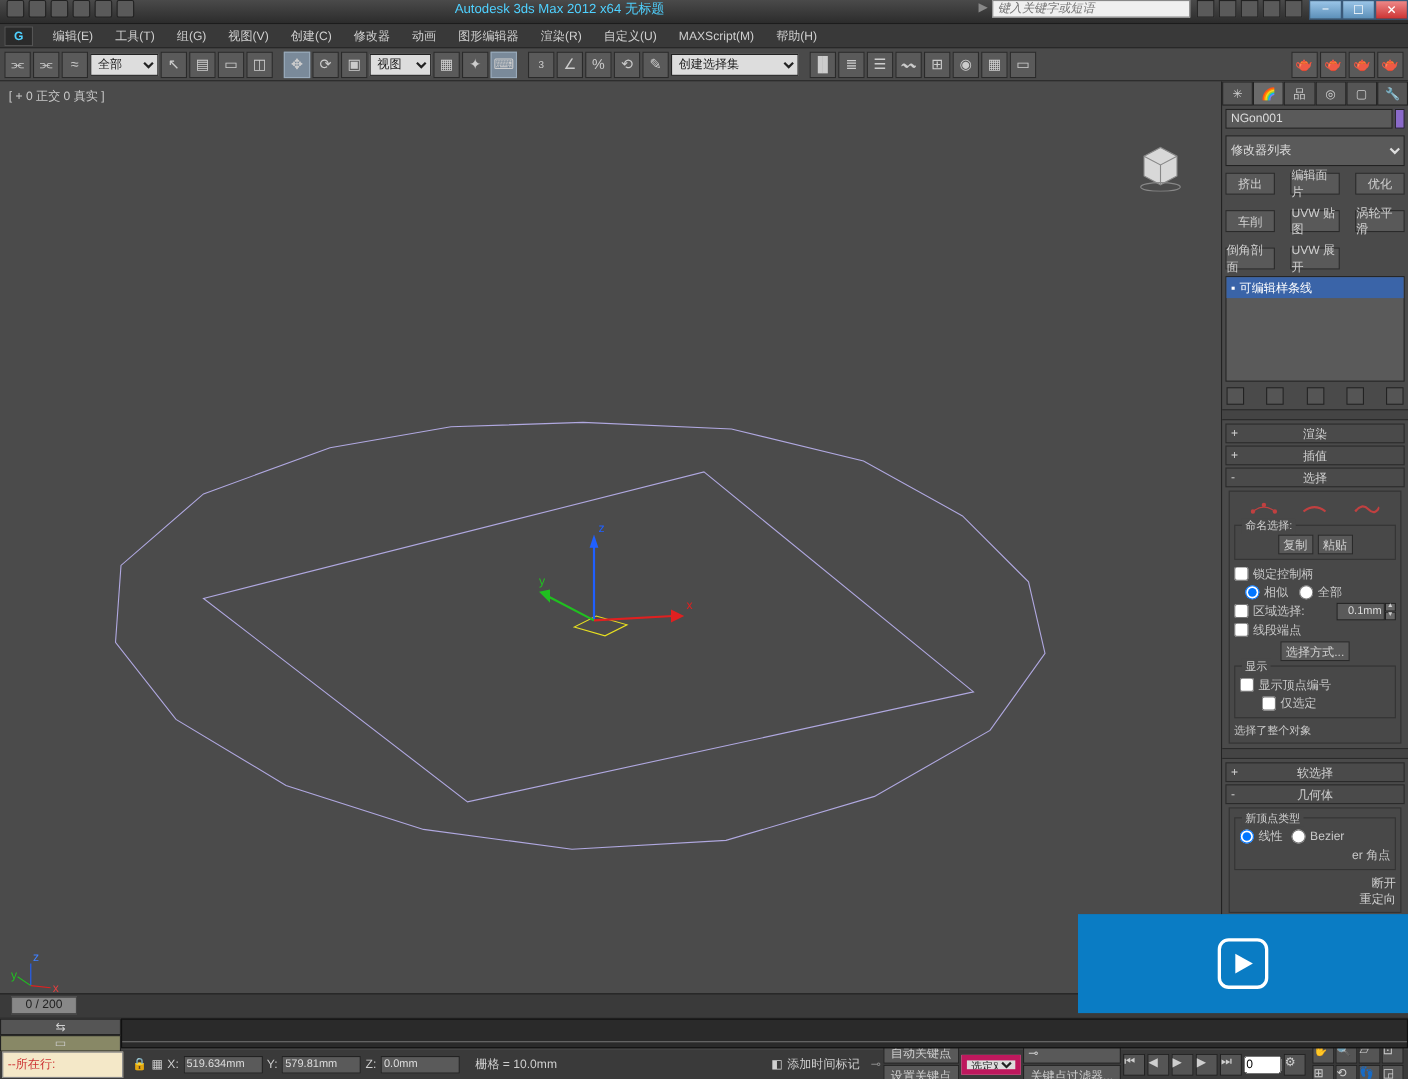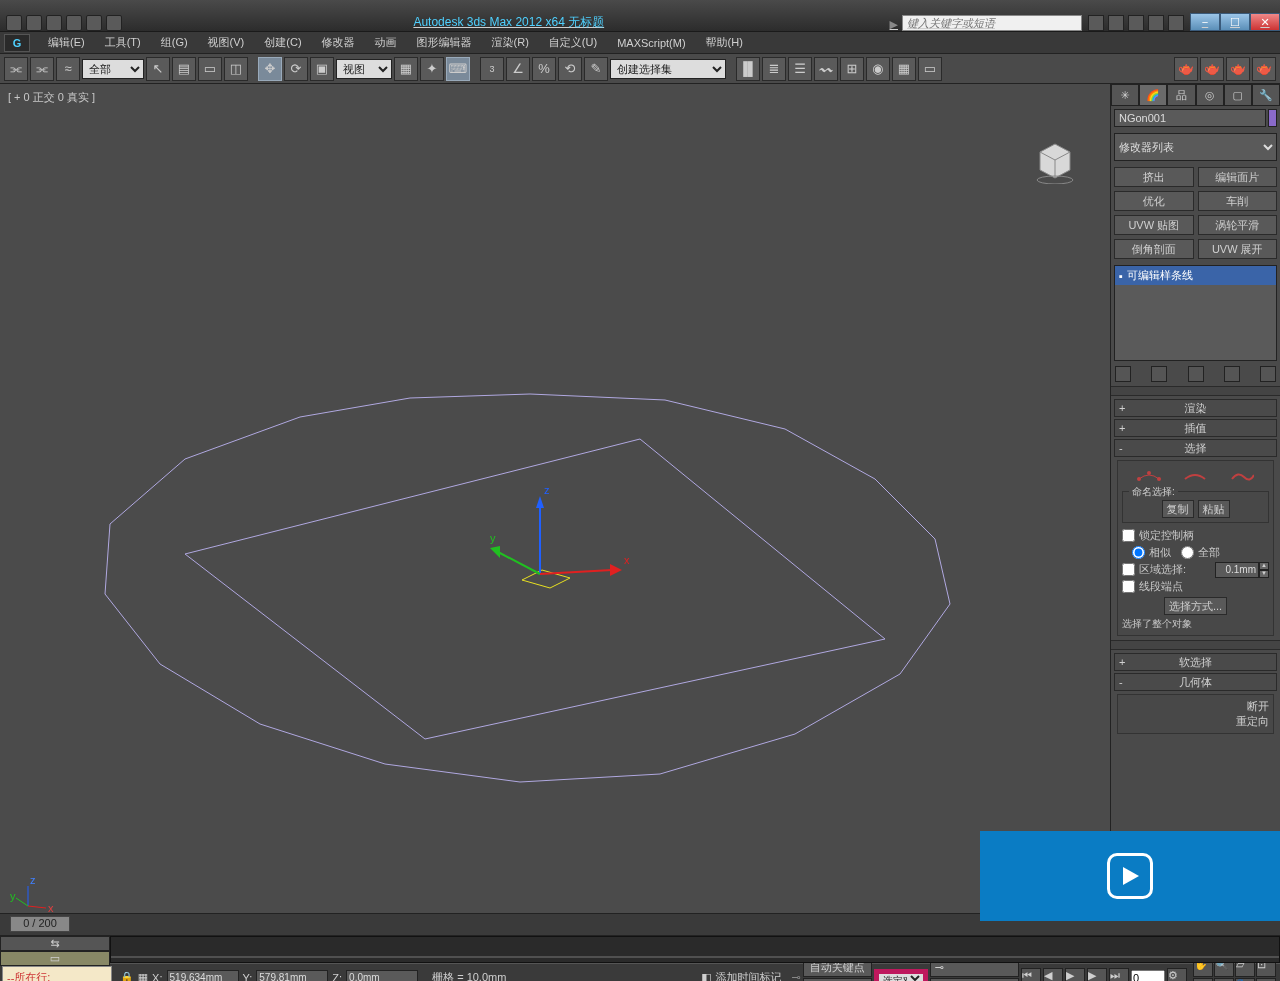--- a/index.html
+++ b/index.html
@@ -1,19 +1,19 @@
 <!DOCTYPE html>
 <html><head>
 <meta charset="utf-8">
 <style>
 * { margin:0; padding:0; box-sizing:border-box; font-family:"Microsoft YaHei","SimSun",sans-serif; font-size:11px; }
 body { background:#3a3a3a; color:#cfcfcf; width:1280px; height:981px; overflow:hidden; position:relative; }
 
 
-.titlebar { height:32px; background:linear-gradient(#4a4a4a,#2c2c2c); display:flex; align-items:flex-end; border-bottom:1px solid #1a1a1a;text-decoration:underline; }
+.titlebar { height:22px; background:linear-gradient(#4a4a4a,#2c2c2c); display:flex; align-items:flex-start; border-bottom:1px solid #1a1a1a; }
 .titlebar .qat { display:flex; gap:4px; padding:0 6px; }
 .titlebar .qat span { width:16px; height:16px; background:#5a5a5a; border:1px solid #222; border-radius:2px; }
 .titlebar .title { flex:1; text-align:center; color:#4fd1ff; font-size:12px; }
 .titlebar .search { width:180px; height:16px; background:#f0f0f0; border:1px solid #888; color:#888; font-style:italic; padding:0 4px; }
 .titlebar .sysicons { display:flex; gap:4px; padding:0 6px; }
 .titlebar .sysicons span { width:16px; height:16px; background:#5a5a5a; border:1px solid #222; }
 .titlebar .winbtns { display:flex; }
 .titlebar .winbtns span { width:30px; height:18px; background:linear-gradient(#9bc5e8,#5b8fb8); border:1px solid #3a5a7a; display:flex; align-items:center; justify-content:center; color:#fff; }
 .titlebar .winbtns .close { background:linear-gradient(#e88,#c33); }
 
@@ -38,21 +38,21 @@
 
 
 .cp-tabs { display:flex; height:22px; background:#3a3a3a; }
 .cp-tab { flex:1; border:1px solid #222; display:flex; align-items:center; justify-content:center; background:#555; }
 .cp-tab.active { background:#6a6a6a; }
 .cp-row { padding:3px; }
 .cp-name { display:flex; gap:2px; }
 .cp-name input { flex:1; background:#5a5a5a; border:1px solid #222; color:#ddd; height:18px; padding:0 4px; }
 .cp-name .swatch { width:18px; height:18px; background:#8a6aca; border:1px solid #222; }
 .cp-sel { width:100%; background:#5a5a5a; border:1px solid #222; color:#ddd; height:28px; }
-.mod-grid { display:grid; grid-template-columns:1fr 1fr; gap:4px; padding:3px; }
+.mod-grid { display:grid; grid-template-columns:1fr 1fr 1fr; gap:14px; padding:3px; }
 .mod-btn { background:#595959; border:1px solid #2a2a2a; color:#d0d0d0; height:20px; display:flex; align-items:center; justify-content:center; font-size:11px; }
 .mod-stack { margin:3px; height:96px; background:#5a5a5a; border:1px solid #222; }
 .mod-stack .item { background:#3a64a8; color:#fff; padding:2px 4px; display:flex; align-items:center; gap:4px; }
 .mod-tools { display:flex; justify-content:space-between; padding:2px 4px; }
 .mod-tools span { width:16px; height:16px; background:#555; border:1px solid #222; }
 .rollout-hdr { background:#4a4a4a; border:1px solid #2a2a2a; height:18px; display:flex; align-items:center; justify-content:center; color:#d0d0d0; margin:1px 3px; position:relative; }
 .rollout-hdr .pm { position:absolute; left:4px; }
 .rollout-body { margin:2px 6px; border:1px solid #333; padding:4px; background:#484848; }
 .so-icons { display:flex; justify-content:space-around; padding:4px; }
 .so-icons svg { width:24px; height:14px; }
@@ -315,34 +315,63 @@
               <span>▲</span>
               <span>▼</span>
             </div>
           </div>
       </div>
       <label class="chk">
           <input type="checkbox" style="">
           <span>线段端点</span>
         </label>
       <div style="text-align:center;margin:2px 0"><div class="btn2">选择方式...</div></div>
+      <div class="grp">
+        <div class="gtitle">显示</div>
+        <label class="chk" style="margin-top:4px">
+            <input type="checkbox" style="">
+            <span>显示顶点编号</span>
+          </label>
+        <label class="chk" style="padding-left:20px">
+            <input type="checkbox" style="">
+            <span>仅选定</span>
+          </label>
+      </div>
       <div style="text-align:left;color:#c8c8c8;font-size:10px">选择了整个对象</div>
     </div>
 
     <div style="height:10px;border-top:1px solid #2a2a2a;border-bottom:1px solid #2a2a2a;background:#444;margin:2px 0"></div>
 
     <div class="rollout-hdr">
         <span class="pm">+</span>
         <span>软选择</span>
       </div>
     <div class="rollout-hdr">
         <span class="pm">-</span>
         <span>几何体</span>
       </div>
     <div class="rollout-body">
+      <div class="grp">
+        <div class="gtitle">新顶点类型</div>
+        <div style="display:flex;gap:8px;margin-top:4px">
+          <label class="chk">
+              <input type="radio" checked="" style="">
+              <span>线性</span>
+            </label>
+          <label class="chk">
+              <input type="radio" style="">
+              <span>Bezier</span>
+            </label>
+        </div>
+        <div style="text-align:right">
+            <label class="chk" style="justify-content:flex-end">
+              <span>er 角点</span>
+            </label>
+          </div>
+      </div>
       <div style="text-align:right"><span>断开</span></div>
       <div style="text-align:right"><span>重定向</span></div>
     </div>
   </div>
 </div>
 
 <div class="timeline">
   <div class="slider">0 / 200</div>
 </div>
 <div class="trackbar">

